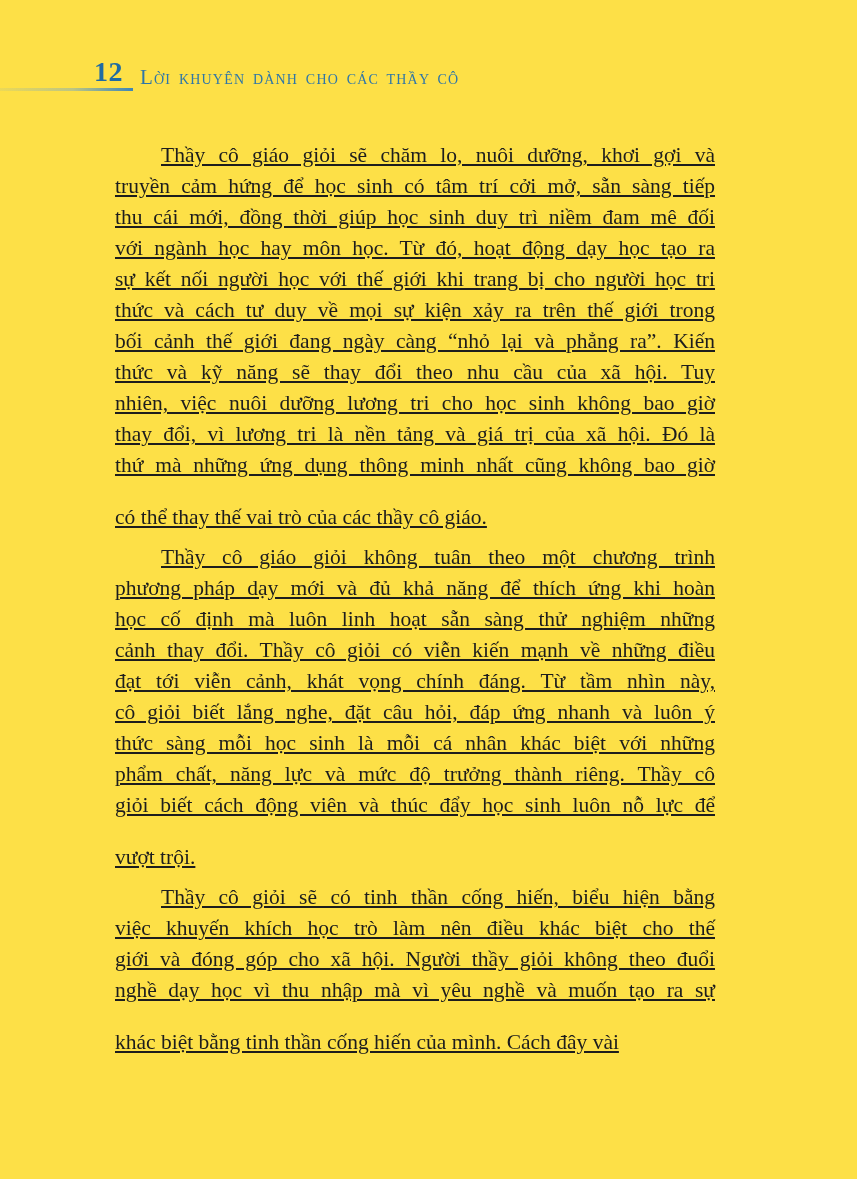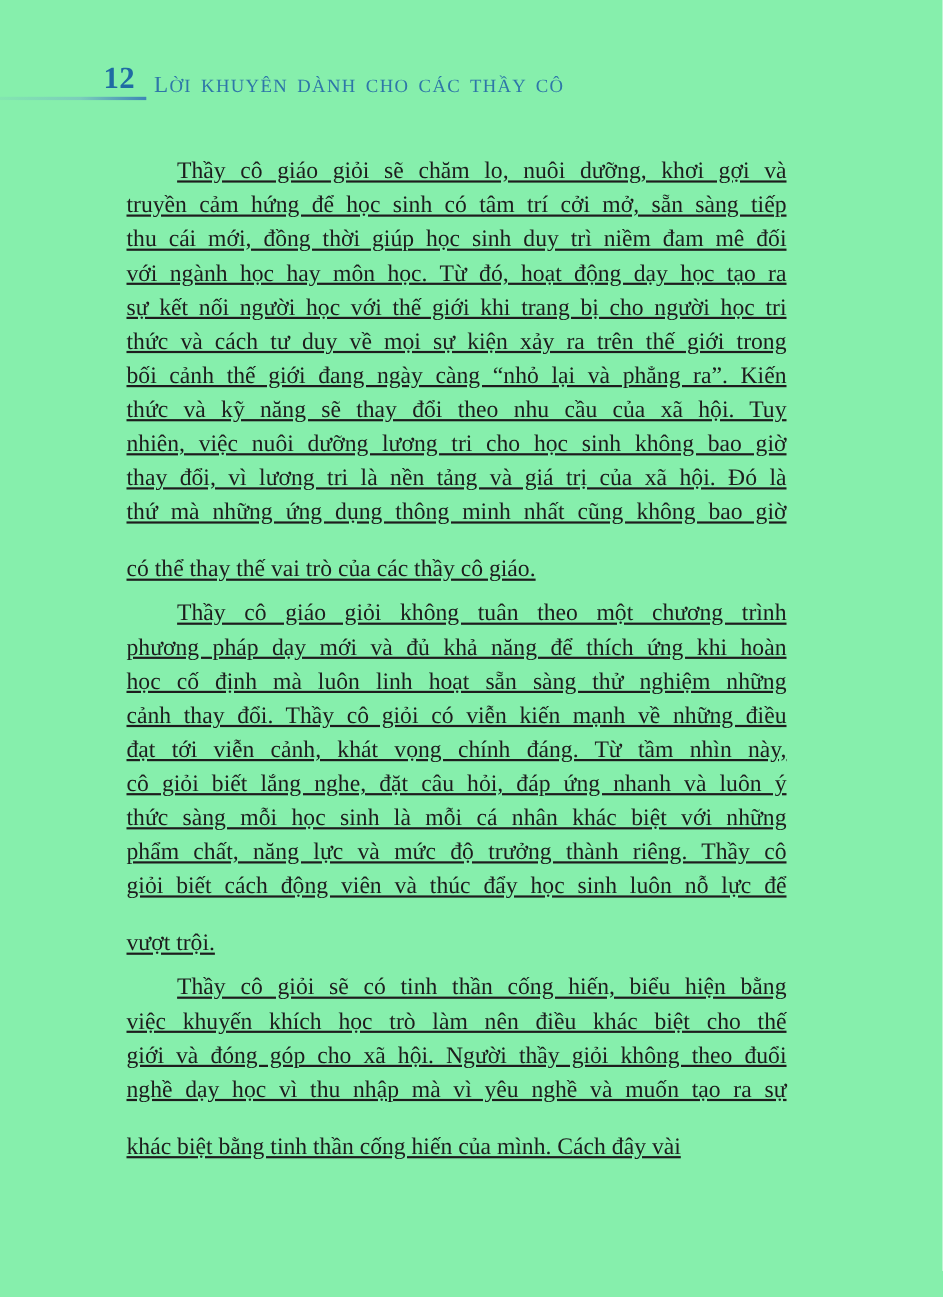--- a/index.html
+++ b/index.html
@@ -4,21 +4,21 @@
 <style>
   html, body {
     margin: 0;
     padding: 0;
     background: #ffffff;
   }
   .page {
     position: relative;
     width: 857px;
     height: 1179px;
-    background: #86efac;
+    background: #fde047;
     overflow: hidden;
     font-family: "Liberation Serif", "DejaVu Serif", serif;
   }
   
   .page-header {
     position: absolute;
     top: 56px;
     left: 0;
     width: 100%;
     height: 42px;
@@ -30,21 +30,21 @@
     font-size: 28px;
     font-weight: bold;
     color: var(--pagenum-blue, #1f6ba3);
     letter-spacing: 0.5px;
   }
   .running-title {
     position: absolute;
     left: 140px;
     top: 9px;
     display: inline-block;
-    font-size: 17px;
+    font-size: 14px;
     letter-spacing: 1.2px;
     word-spacing: 3px;
     color: var(--header-blue, #2e76a8);
     white-space: nowrap;
   }
   .running-title::first-letter {
     font-size: 21px;
   }
   .header-rule {
     position: absolute;

